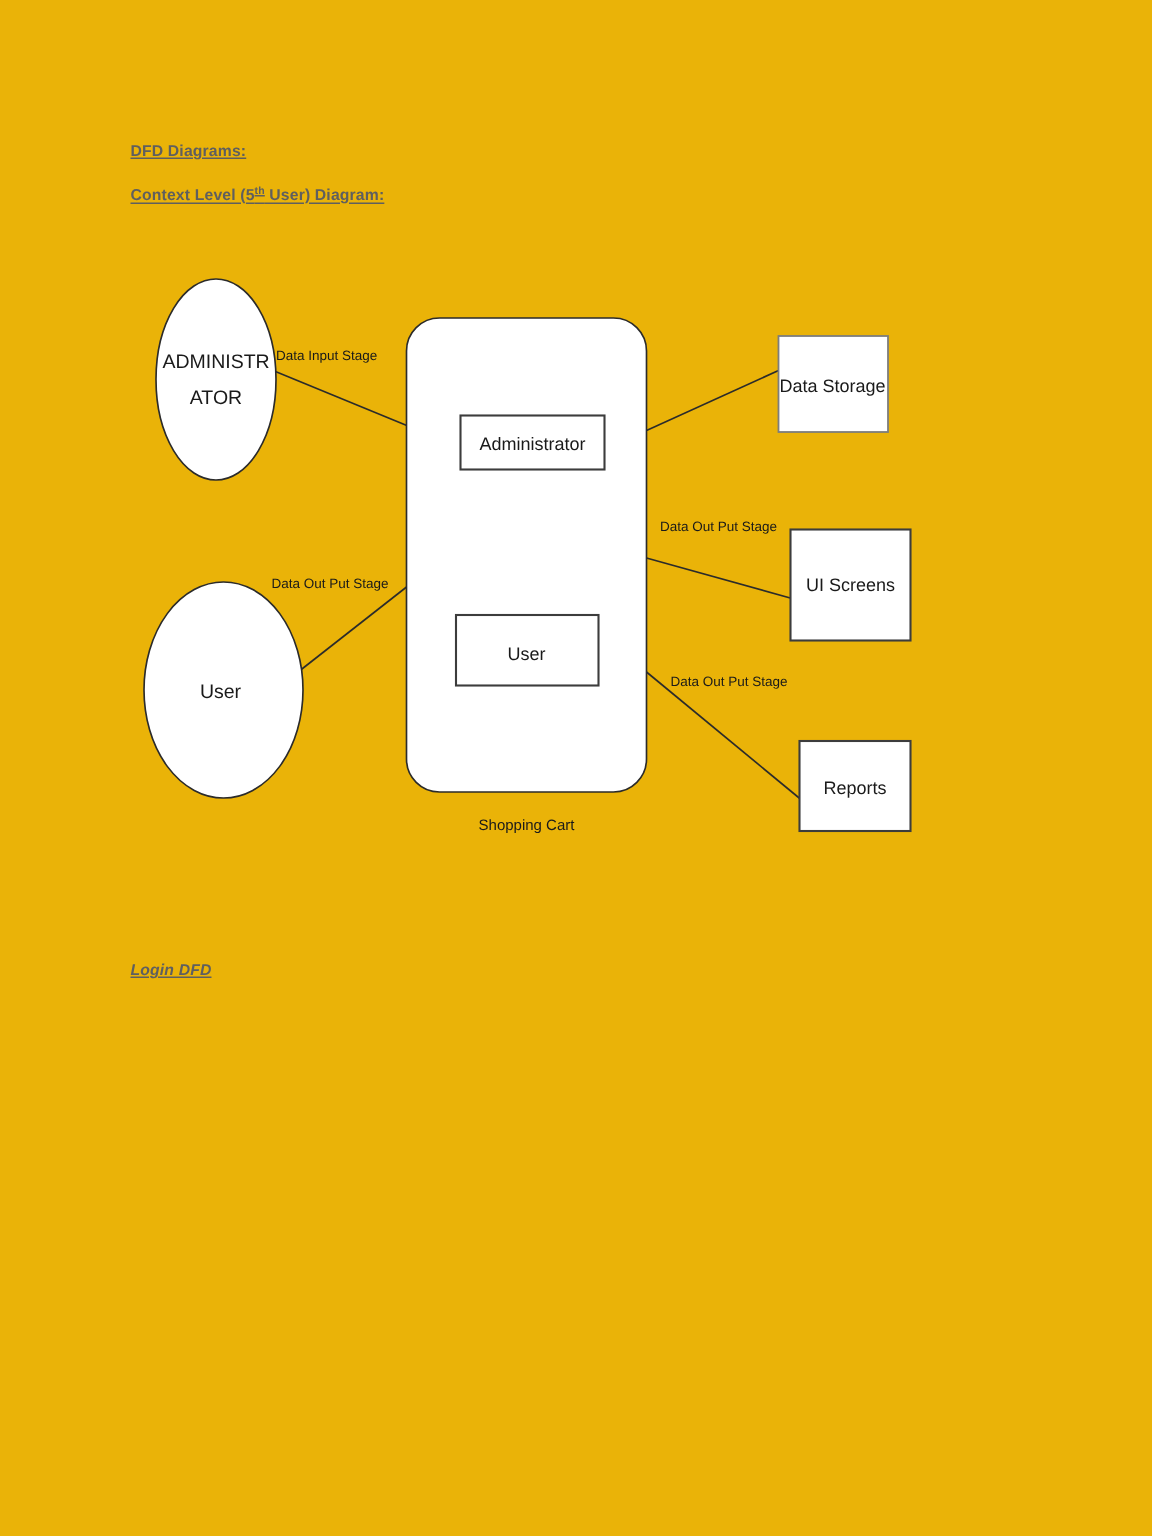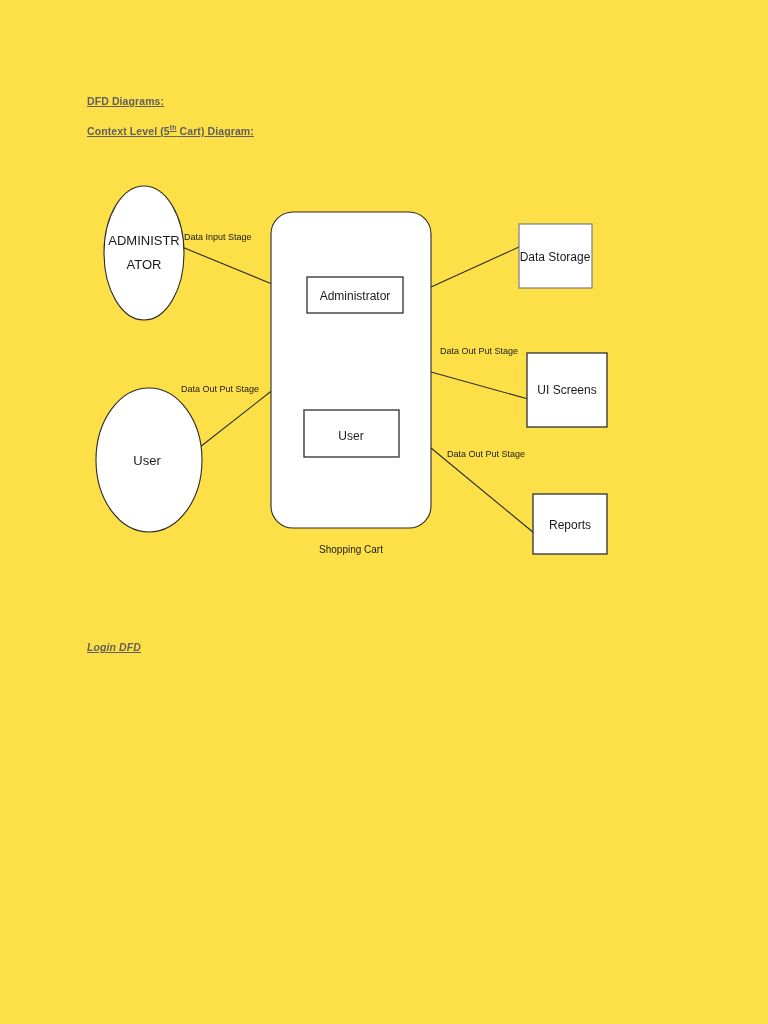--- a/index.html
+++ b/index.html
@@ -4,21 +4,21 @@
 <style>
   html, body {
     margin: 0;
     padding: 0;
     background: #ffffff;
   }
   .page {
     position: relative;
     width: 768px;
     height: 1024px;
-    background: #fde047;
+    background: #eab308;
     overflow: hidden;
     font-family: "Liberation Sans", sans-serif;
   }
   .doc-heading {
     position: absolute;
     font-family: "Liberation Sans", sans-serif;
     font-size: 10.5px;
     font-weight: bold;
     color: #5f5f5f;
     text-decoration: underline;
@@ -81,21 +81,21 @@
     fill: none;
   }
 </style>
 </head>
 <body>
 
 <div class="page">
 
   <div class="doc-heading" id="heading-dfd">DFD Diagrams:</div>
 
-  <div class="doc-heading" id="heading-context"><span>Context Level (5</span><span class="sup">th</span><span> Cart) Diagram:</span></div>
+  <div class="doc-heading" id="heading-context"><span>Context Level (5</span><span class="sup">th</span><span> User) Diagram:</span></div>
 
   <div class="doc-heading" id="heading-login">Login DFD</div>
 
   <svg class="diagram-svg" viewBox="0 0 768 1024">
 
     <line class="connector" x1="182" y1="247" x2="272" y2="284"></line>
     <line class="connector" x1="200" y1="447" x2="274" y2="389"></line>
     <line class="connector" x1="431" y1="287" x2="519" y2="247"></line>
     <line class="connector" x1="431" y1="372" x2="528" y2="399"></line>
     <line class="connector" x1="431" y1="448" x2="534" y2="533"></line>

